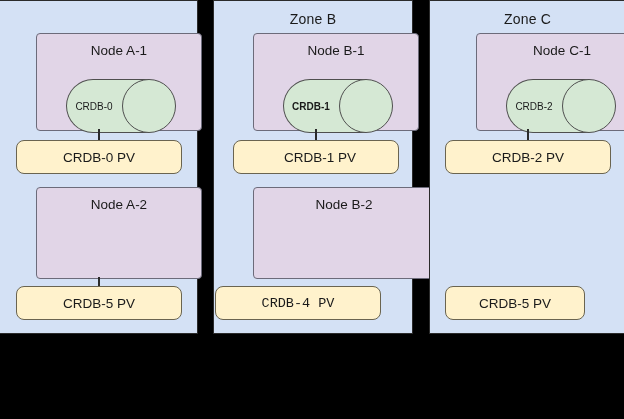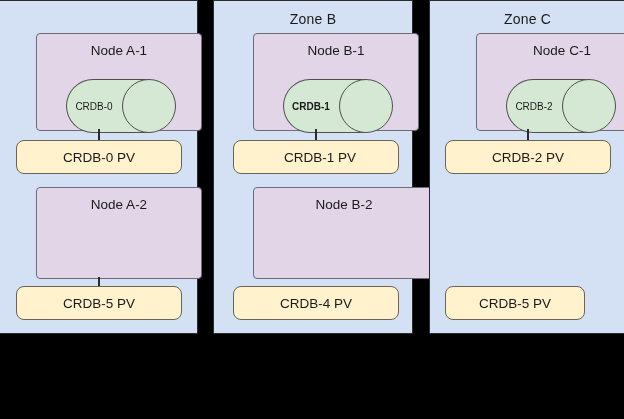--- a/index.html
+++ b/index.html
@@ -151,21 +151,21 @@
         <div class="db-cap"></div>
         <div class="db-label">CRDB-1</div>
       </div>
     </div>
     <div class="connector" style="left:101px; top:128px; height:12px;"></div>
     <div class="pv" style="left:19px; top:139px; width:166px;padding-left:8px;">CRDB-1 PV</div>
 
     <div class="node" style="left:19px; top:186px; width:182px; height:92px;">
       <div class="node-title">Node B-2</div>
     </div>
-    <div class="pv" style="left:19px; top:285px; width:166px;">CRDB-4 PV</div>
+    <div class="pv" style="left:1px; top:285px; width:166px;font-family:Liberation Mono, monospace;">CRDB-4 PV</div>
   </div>
 
   <div class="zone" id="zone-c">
     <div class="zone-title">Zone C</div>
 
     <div class="node" style="left:26px; top:32px; width:172px; height:98px;">
       <div class="node-title">Node C-1</div>
       <div class="db" style="left:29px; top:45px; width:110px;">
         <div class="db-body"></div>
         <div class="db-cap"></div>

